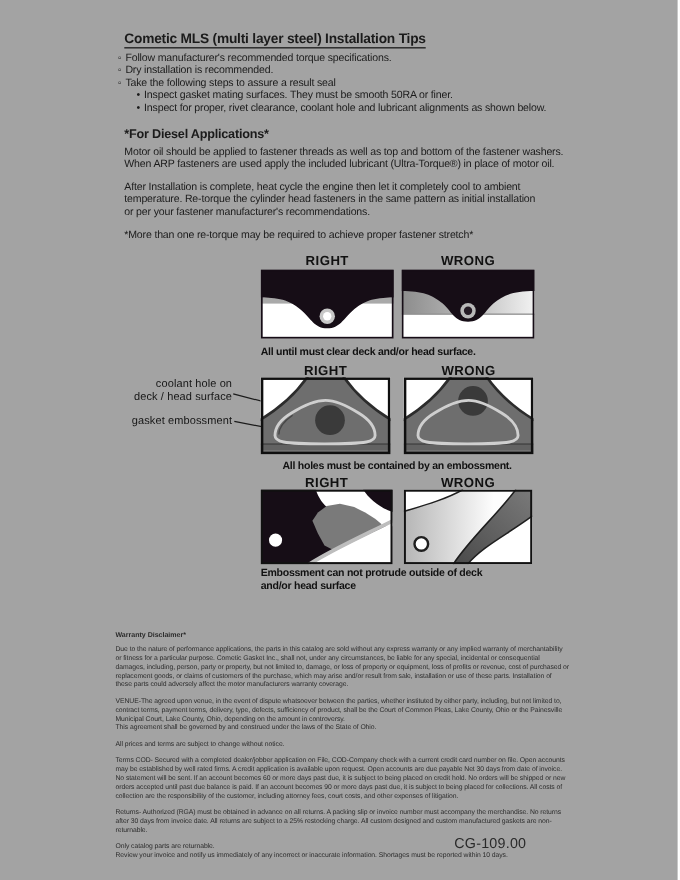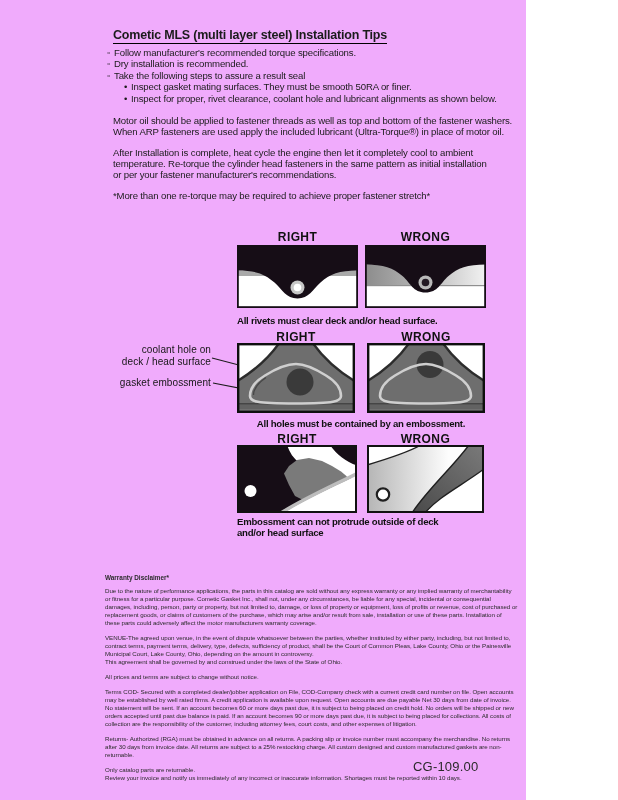--- a/index.html
+++ b/index.html
@@ -1,17 +1,17 @@
 <!DOCTYPE html>
 <html><head>
 <meta charset="utf-8">
 <style>
   html,body{margin:0;padding:0;background:#ffffff;}
   .page{
-    position:relative;width:526px;height:800px;background:#f0abfc;overflow:hidden;
+    position:relative;width:616px;height:800px;background:#a3a3a3;overflow:hidden;
     font-family:"Liberation Sans","DejaVu Sans",sans-serif;color:#1b1b1b;
   }
   
   .title{
     position:absolute;left:113px;top:28px;margin:0;
     font-size:12.5px;font-weight:700;letter-spacing:-0.2px;
     border-bottom:1.5px solid #000;padding-bottom:1px;display:inline-block;
   }
   
   .bullets{position:absolute;left:107px;top:47px;font-size:9.6px;letter-spacing:-0.15px;}
@@ -63,20 +63,21 @@
       <span class="b-marker">•</span>
       <span>Inspect gasket mating surfaces.  They must be smooth 50RA or finer.</span>
     </div>
     <div class="b-row sub">
       <span class="b-marker">•</span>
       <span>Inspect for proper, rivet clearance, coolant hole and lubricant alignments as shown below.</span>
     </div>
   </div>
 
   <div class="textcol">
+    <div class="d-head">*For Diesel Applications*</div>
     <p class="para">Motor oil should be applied to fastener threads as well as top and bottom of the fastener washers.
 When ARP fasteners are used apply the included lubricant (Ultra-Torque®) in place of motor oil.</p>
     <p class="para">After Installation is complete, heat cycle the engine then let it completely cool to ambient
 temperature. Re-torque the cylinder head fasteners in the same pattern as initial installation
 or per your fastener manufacturer's recommendations.</p>
     <p class="para">*More than one re-torque may be required to achieve proper fastener stretch*</p>
   </div>
 
   <div class="dgset" style="top:230px;height:100px;">
     <div class="dg-label" style="left:0;width:121px;">RIGHT</div>
@@ -101,21 +102,21 @@
       </defs>
       <rect x="0" y="0" width="121" height="63" fill="#ffffff"></rect>
       <rect x="0" y="19.5" width="121" height="21" fill="url(#g-deck1)"></rect>
       <rect x="0" y="40" width="121" height="1.2" fill="#8f8f8f"></rect>
       <path d="M0,0 H121 V19.5 C102,19.5 93,23 83.5,31 C75.5,38 73,47.5 60.5,47.5 C48,47.5 45.5,38 37.5,31 C28,23 19,19.5 0,19.5 Z" fill="#160d16"></path>
       <circle cx="60.5" cy="37.5" r="7" fill="#b9b9b9"></circle>
       <circle cx="60.5" cy="37.5" r="3.8" fill="#241a24"></circle>
       <rect x="0.9" y="0.9" width="119.2" height="61.2" fill="none" stroke="#160d16" stroke-width="1.8"></rect>
     </svg>
 
-    <div class="dg-caption" style="top:86px;">All rivets must clear deck and/or head surface.</div>
+    <div class="dg-caption" style="top:86px;">All until must clear deck and/or head surface.</div>
   </div>
 
   <div class="anno" style="top:344px;">coolant hole on
 deck / head surface</div>
   <div class="anno" style="top:377px;">gasket embossment</div>
   <svg class="anno-lines" width="92" height="46" viewBox="0 0 92 46">
     <line x1="1" y1="6" x2="89" y2="29" stroke="#1b1b1b" stroke-width="1.1"></line>
     <line x1="2" y1="31" x2="48" y2="40" stroke="#1b1b1b" stroke-width="1.1"></line>
   </svg>
 

